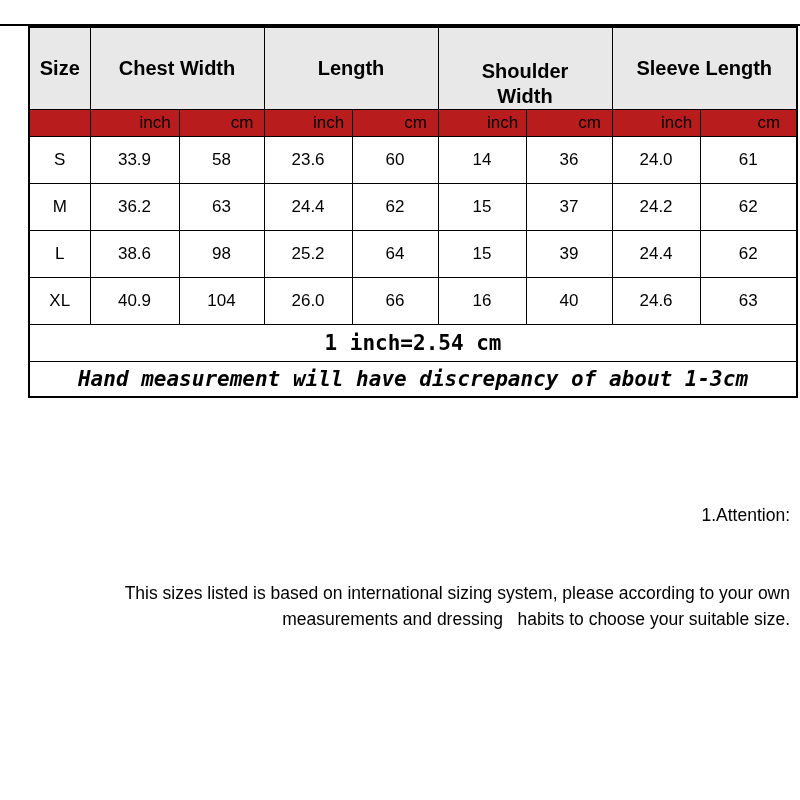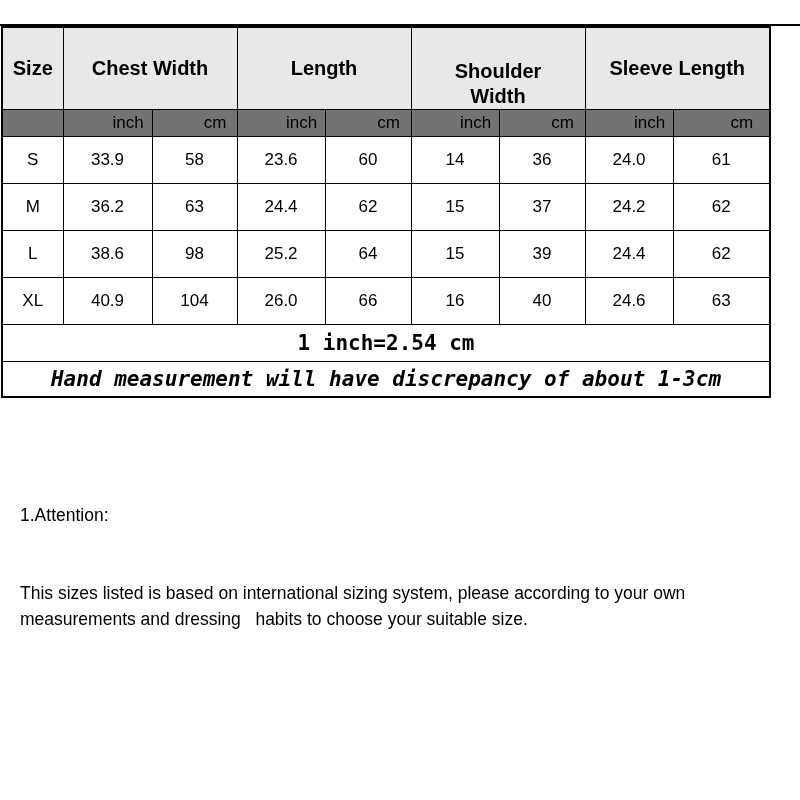--- a/index.html
+++ b/index.html
@@ -18,42 +18,42 @@
     top: 24px;
     left: 0;
     width: 800px;
     height: 2px;
     background: #000000;
   }
 
   table.size-chart {
     position: absolute;
     top: 26px;
-    left: 1px;
+    left: 28px;
     width: 768px;
     border-collapse: collapse;
     table-layout: fixed;
     border: 2px solid #000000;
   }
   .size-chart th, .size-chart td {
     border: 1px solid #000000;
     text-align: center;
     vertical-align: middle;
     padding: 0;
     overflow: hidden;
   }
   .size-chart th.h1 {
     background: #e8e8e8;
     font-size: 20px;
     font-weight: bold;
     height: 57px;
     line-height: 25px;
   }
   .size-chart tr.units-row th {
-    background: #737373;
+    background: #b91c1c;
     font-size: 17px;
     font-weight: normal;
     height: 26px;
     padding-left: 41px;
   }
   .size-chart td.data {
     font-size: 17px;
     height: 46px;
   }
   .size-chart td.footnote {
@@ -68,21 +68,21 @@
   .notes {
     position: absolute;
     top: 398px;
     left: 20px;
     width: 770px;
     font-size: 17.5px;
     line-height: 26px;
     white-space: pre-wrap;
   }
   .note { margin: 0 0 18px 0; }
-  .note-title, .note-body { white-space: pre-wrap; }
+  .note-title, .note-body { white-space: pre-wrap; text-align: right; }
 </style>
 </head>
 <body>
 
 <div class="top-rule"></div>
 
 <table class="size-chart">
   <colgroup>
     <col style="width:61px">
       <col style="width:89px">

